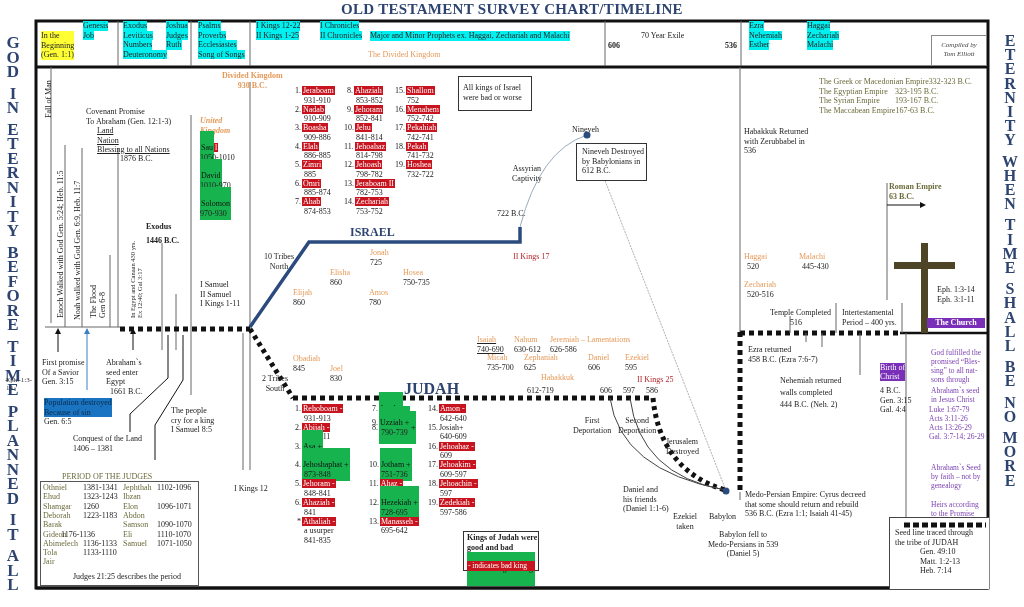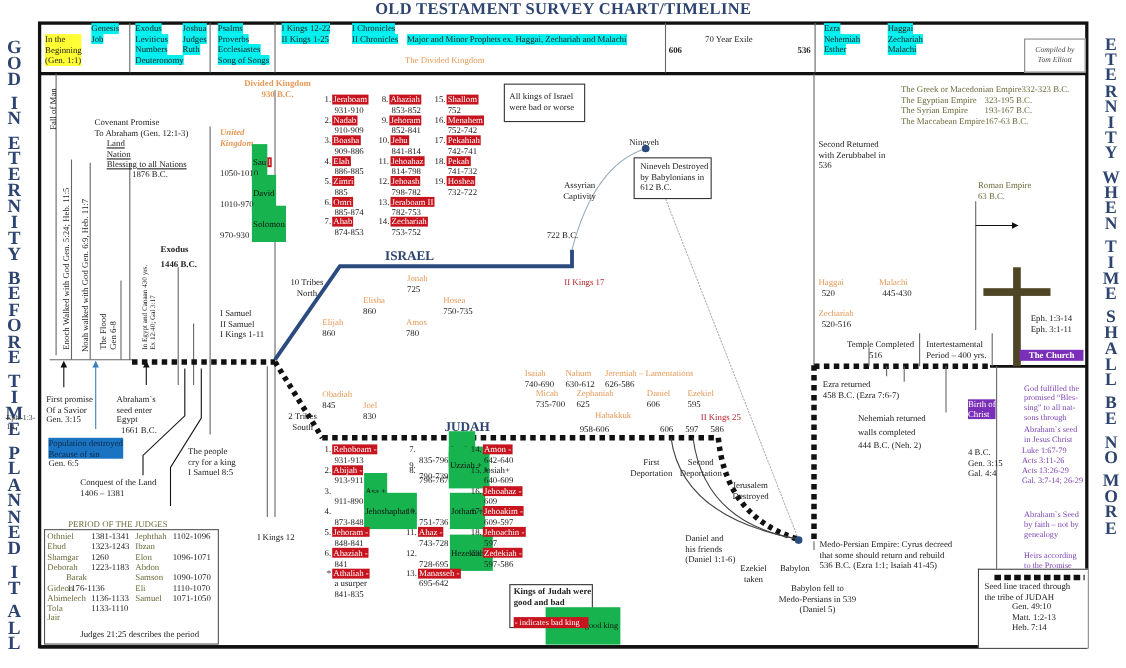--- a/index.html
+++ b/index.html
@@ -12,21 +12,21 @@
   .orange{color:#e59a5a;}
   .olive{color:#6b6b3c;}
   .purple{color:#7a3fb0;}
   .red-txt{color:#b3262a;}
   .vtext{position:absolute;font-size:20px;line-height:17px;color:#2e4470;font-weight:bold;text-align:center;width:22px;letter-spacing:0;}
   .vtext span{display:block;}
   .rot{position:absolute;transform-origin:left top;transform:rotate(-90deg);font-size:8px;white-space:nowrap;line-height:9px;}
   .king{position:absolute;font-size:8px;line-height:9.5px;white-space:nowrap;}
   .king .n{display:inline-block;min-width:9px;text-align:right;margin-right:1px;}
   .bad{background:#c8141e;color:#fff;padding:0 1px;}
-  .good{background:#17b34e;color:#111;padding:12px 1px;margin-left:29px;}
+  .good{background:#17b34e;color:#111;padding:12px 1px;}
   .king .d{display:block;padding-left:12px;}
   .box{position:absolute;border:1px solid #444;background:#fff;}
   .purplebg{background:#7a2fb8;color:#fff;}
   svg{position:absolute;left:0;top:0;}
 </style>
 </head>
 <body>
 
 <div class="title">OLD TESTAMENT SURVEY CHART/TIMELINE</div>
 
@@ -318,21 +318,21 @@
   </div>
 <div class="t" style="left:234px;top:484px;">I Kings 12</div>
 
 <div class="t olive" style="left:62px;top:472px;">PERIOD OF  THE JUDGES</div>
 <div class="box" style="left:40px;top:481px;width:157px;height:103px;border-color:#555;">
   <div id="judgesLeft" class="abs" style="left:2px;top:1px;">
       <div class="t" style="left: 0px; top: 0px;"><span class="olive" style="display: inline-block; width: 40px;">Othniel</span><span>1381-1341</span></div>
       <div class="t" style="left: 0px; top: 9.3px;"><span class="olive" style="display: inline-block; width: 40px;">Ehud</span><span>1323-1243</span></div>
       <div class="t" style="left: 0px; top: 18.6px;"><span class="olive" style="display: inline-block; width: 40px;">Shamgar</span><span>1260</span></div>
       <div class="t" style="left: 0px; top: 27.9px;"><span class="olive" style="display: inline-block; width: 40px;">Deborah</span><span>1223-1183</span></div>
-      <div class="t" style="left: 0px; top: 37.2px; margin-left: 17px;"><span class="olive" style="display: inline-block; width: 40px;">Barak</span><span></span></div>
+      <div class="t" style="left: 0px; top: 37.2px;"><span class="olive" style="display: inline-block; width: 40px;">Barak</span><span></span></div>
       <div class="t" style="left: 0px; top: 46.5px;"><span class="olive" style="display: inline-block; width: 18px;">Gideon</span><span>1176-1136</span></div>
       <div class="t" style="left: 0px; top: 55.8px;"><span class="olive" style="display: inline-block; width: 40px;">Abimelech</span><span>1136-1133</span></div>
       <div class="t" style="left: 0px; top: 65.1px;"><span class="olive" style="display: inline-block; width: 40px;">Tola</span><span>1133-1110</span></div>
       <div class="t" style="left: 0px; top: 74.4px;"><span class="olive" style="display: inline-block; width: 40px;">Jair</span><span></span></div>
     </div>
   <div id="judgesRight" class="abs" style="left:82px;top:1px;">
       <div class="t" style="left: 0px; top: 0px;"><span class="olive" style="display: inline-block; width: 34px;">Jephthah</span><span>1102-1096</span></div>
       <div class="t" style="left: 0px; top: 9.3px;"><span class="olive" style="display: inline-block; width: 34px;">Ibzan</span><span></span></div>
       <div class="t" style="left: 0px; top: 18.6px;"><span class="olive" style="display: inline-block; width: 34px;">Elon</span><span>1096-1071</span></div>
       <div class="t" style="left: 0px; top: 27.9px;"><span class="olive" style="display: inline-block; width: 34px;">Abdon</span><span></span></div>
@@ -405,35 +405,35 @@
     <div class="t" style="left: 369px; top: 288px;">
       <div class="orange">Amos</div>
       <div>780</div>
     </div>
     <div class="t" style="left: 403px; top: 268px;">
       <div class="orange">Hosea</div>
       <div>750-735</div>
     </div>
   </div>
 
-<div class="t" style="left:404px;top:384px;font-size:12px;font-weight:bold;color:#2e4470;">JUDAH</div>
+<div class="t" style="left:404px;top:384px;font-size:16px;font-weight:bold;color:#2e4470;">JUDAH</div>
 <div class="t" style="left:262px;top:374px;text-align:center;" id="judahTribes">
     <div>2 Tribes</div>
     <div>South</div>
   </div>
 <div id="judahProphets">
     <div class="t" style="left: 293px; top: 354px;">
       <div class="orange">Obadiah</div>
       <div>845</div>
     </div>
     <div class="t" style="left: 330px; top: 364px;">
       <div class="orange">Joel</div>
       <div>830</div>
     </div>
-    <div class="t" style="left: 477px; top: 335px;">
+    <div class="t" style="left: 477px; top: 335px; text-decoration: underline;">
       <div class="orange">Isaiah</div>
       <div>740-690</div>
     </div>
     <div class="t" style="left: 514px; top: 335px;">
       <div class="orange">Nahum</div>
       <div>630-612</div>
     </div>
     <div class="t" style="left: 550px; top: 335px;">
       <div class="orange">Jeremiah – Lamentations</div>
       <div>626-586</div>
@@ -449,21 +449,21 @@
     <div class="t" style="left: 588px; top: 353px;">
       <div class="orange">Daniel</div>
       <div>606</div>
     </div>
     <div class="t" style="left: 625px; top: 353px;">
       <div class="orange">Ezekiel</div>
       <div>595</div>
     </div>
     <div class="t" style="left: 541px; top: 373px;">
       <div class="orange">Habakkuk</div>
-      <div style="position: absolute; left: -14px; top: 13px;">958-606</div>
+      <div style="position: absolute; left: -14px; top: 13px;">612-719</div>
     </div>
   </div>
 <div class="t red-txt" style="left:637px;top:375px;">II Kings 25</div>
 <div class="t" style="left:600px;top:386px;" id="judahDates"><span style="margin-right: 11px;">606</span><span style="margin-right: 11px;">597</span><span style="margin-right: 11px;">586</span></div>
 <div class="t" style="left:573px;top:416px;text-align:center;" id="firstDep">
     <div>First</div>
     <div>Deportation</div>
   </div>
 <div class="t" style="left:618px;top:416px;text-align:center;" id="secondDep">
     <div>Second</div>
@@ -520,25 +520,25 @@
   <div class="t bad" style="left:3px;top:29px;width:66px;font-size:7.5px;">-  indicates bad king</div>
 </div>
 
 <div id="empires">
     <div class="t" style="left: 819px; top: 77px;"><span class="olive" style="display: inline-block; min-width: 0px;">The Greek or Macedonian Empire </span><span class="olive">332-323 B.C.</span></div>
     <div class="t" style="left: 819px; top: 86.6px;"><span class="olive" style="display: inline-block; min-width: 76px;">The Egyptian Empire </span><span class="olive">323-195 B.C.</span></div>
     <div class="t" style="left: 819px; top: 96.2px;"><span class="olive" style="display: inline-block; min-width: 76px;">The Syrian Empire </span><span class="olive">193-167 B.C.</span></div>
     <div class="t" style="left: 819px; top: 105.8px;"><span class="olive" style="display: inline-block; min-width: 76px;">The Maccabean Empire </span><span class="olive">167-63 B.C.</span></div>
   </div>
 <div class="t" style="left:744px;top:127px;" id="remnant">
-    <div>Second Returned</div>
+    <div>Habakkuk Returned</div>
     <div>with Zerubbabel in</div>
     <div>536</div>
   </div>
-<div class="t olive" style="left:889px;top:164px;" id="roman">
+<div class="t olive" style="left:889px;top:182px;font-weight:bold;" id="roman">
     <div>Roman Empire</div>
     <div>63 B.C.</div>
   </div>
 <div id="postProphets">
     <div class="t" style="left: 744px; top: 252px;">
       <div class="orange">Haggai</div>
       <div style="padding-left: 3px;">520</div>
     </div>
     <div class="t" style="left: 799px; top: 252px;">
       <div class="orange">Malachi</div>
@@ -568,21 +568,21 @@
   </div>
 <div class="t" style="left:780px;top:375px;line-height:12px;" id="nehemiah">
     <div>Nehemiah returned</div>
     <div>walls completed</div>
     <div>444 B.C. (Neh. 2)</div>
   </div>
 <div class="t purplebg" style="left:880px;top:363px;line-height:9px;" id="birth">
     <div>Birth of</div>
     <div>Christ</div>
   </div>
-<div class="t" style="left:880px;top:386px;margin-top:21px;" id="birthRefs">
+<div class="t" style="left:880px;top:386px;" id="birthRefs">
     <div>4 B.C.</div>
     <div>Gen. 3:15</div>
     <div>Gal. 4:4</div>
   </div>
 <div class="t purple" style="left:931px;top:348px;font-size:7.5px;line-height:9px;" id="fulfilled">
     <div>God fulfilled the</div>
     <div>promised “Bles-</div>
     <div>sing” to all nat-</div>
     <div>sons through</div>
   </div>

